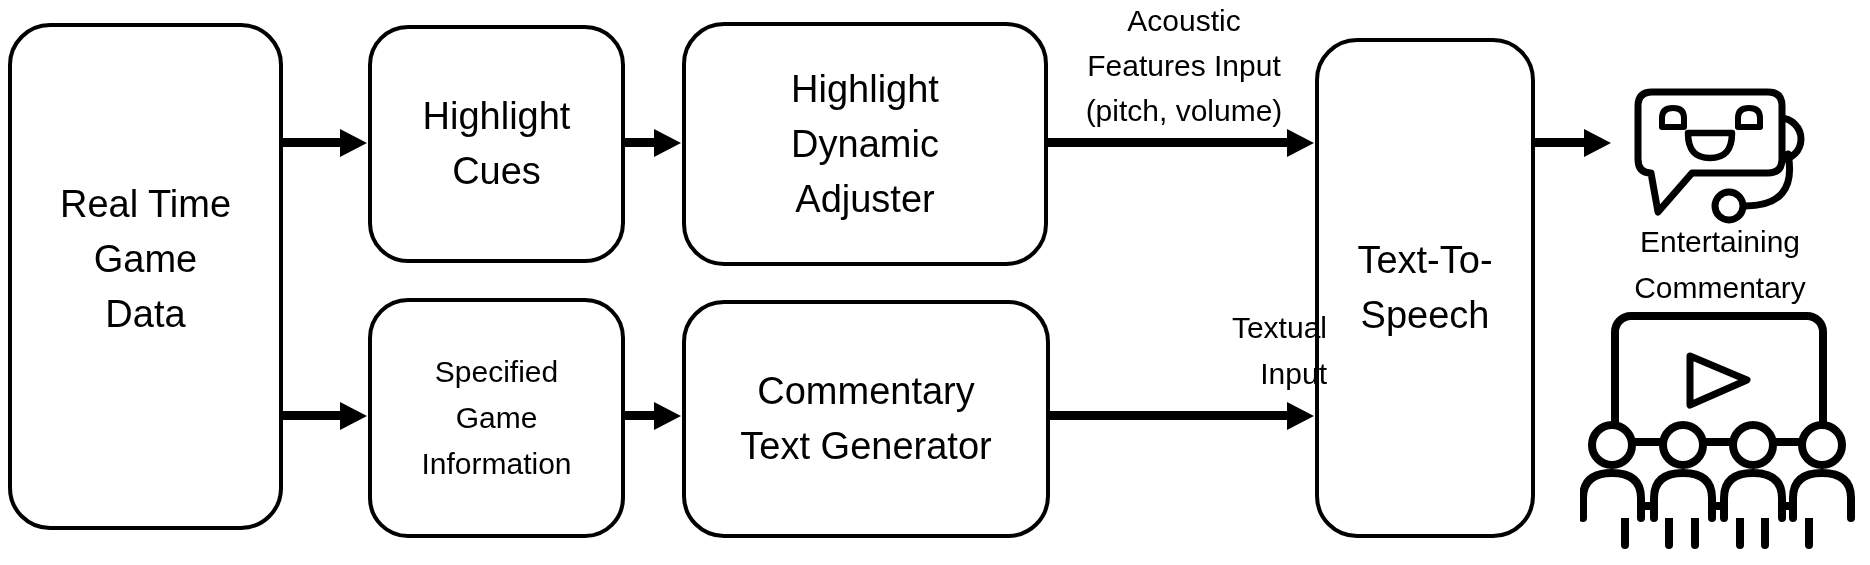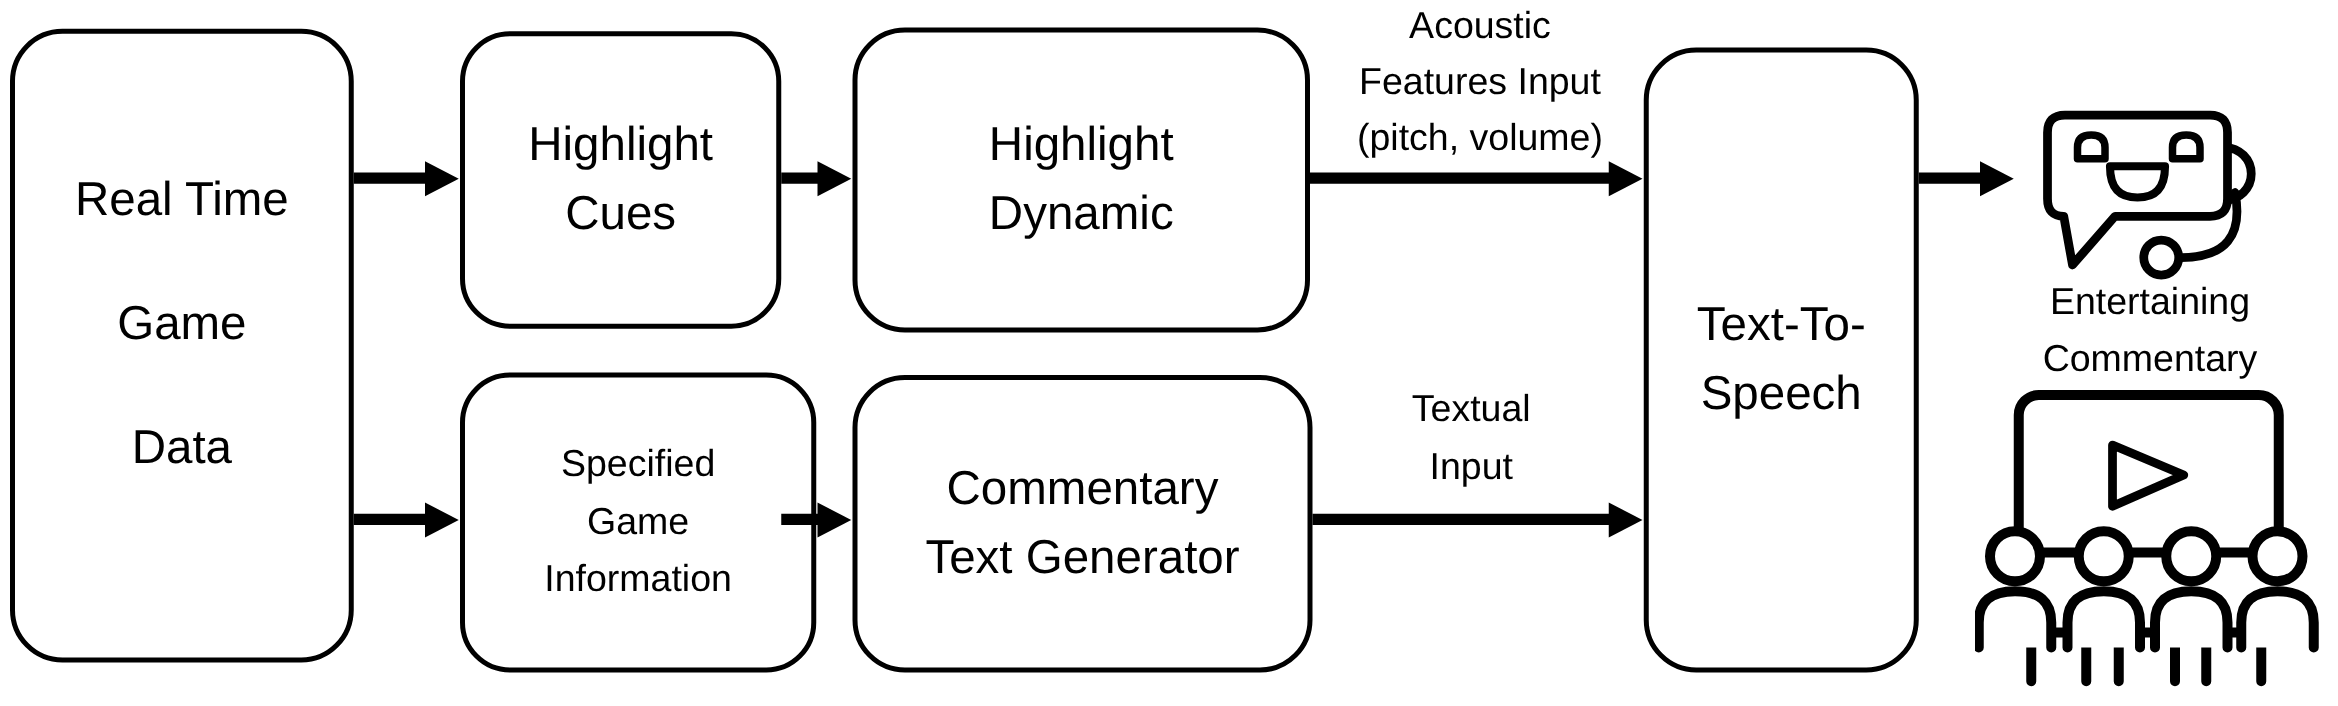--- a/index.html
+++ b/index.html
@@ -50,40 +50,41 @@
     text-align: center;
   }
   .icon-wrap { position: absolute; }
   svg { display: block; }
 </style>
 </head>
 <body>
 
 <div id="canvas">
 
-  <div class="fbox t-lg" style="left:8px; top:23px; width:275px; height:507px; padding-bottom:35px;gap:44px;">
+  <div class="fbox t-lg" style="left:8px; top:23px; width:275px; height:507px; padding-bottom:35px;">
     <div>Real Time</div>
     <div>Game</div>
     <div>Data</div>
   </div>
 
   <div class="fbox t-lg" style="left:368px; top:25px; width:257px; height:238px; border-radius:40px;">
     <div>Highlight</div>
     <div>Cues</div>
   </div>
 
-  <div class="fbox t-md" style="left:368px; top:298px; width:285px; height:240px; border-radius:40px;">
+  <div class="fbox t-md" style="left:368px; top:298px; width:257px; height:240px; border-radius:40px;">
     <div>Specified</div>
     <div>Game</div>
     <div>Information</div>
   </div>
 
   <div class="fbox t-lg" style="left:682px; top:22px; width:366px; height:244px;">
     <div>Highlight</div>
     <div>Dynamic</div>
+    <div>Adjuster</div>
   </div>
 
   <div class="fbox t-lg" style="left:682px; top:300px; width:368px; height:238px;">
     <div>Commentary</div>
     <div>Text Generator</div>
   </div>
 
   <div class="fbox t-lg" style="left:1315px; top:38px; width:220px; height:500px; ">
     <div>Text-To-</div>
     <div>Speech</div>
@@ -96,21 +97,21 @@
   <div class="arrow" style="left:1048px; top:138px; width:240px;"></div>
   <div class="arrow" style="left:1050px; top:411px; width:238px;"></div>
   <div class="arrow" style="left:1535px; top:138px; width:50px;"></div>
 
   <div class="flabel t-md" style="left:1034px; top:-2px; width:300px; line-height:45px;">
     <div>Acoustic</div>
     <div>Features Input</div>
     <div>(pitch, volume)</div>
   </div>
 
-  <div class="flabel t-md" style="left:1027px; top:305px; width:300px;">
+  <div class="flabel t-md" style="left:1027px; top:305px; width:300px;text-align:right;">
     <div>Textual</div>
     <div>Input</div>
   </div>
 
   <div class="icon-wrap" style="left:1625px; top:82px;">
     <svg width="190" height="150" viewBox="0 0 190 150">
       <circle cx="155" cy="57" r="21" fill="#fff" stroke="#000" stroke-width="7"></circle>
       <path d="M 163,72 Q 173,124 120,124" fill="none" stroke="#000" stroke-width="7" stroke-linecap="round"></path>
       <path d="M 27,10 H 143 Q 157,10 157,24 V 77 Q 157,91 143,91 H 67 L 33,130 L 26,91 Q 13,91 13,77 V 24 Q 13,10 27,10 Z" fill="#fff" stroke="#000" stroke-width="7" stroke-linejoin="round"></path>
       <path d="M 37,45 V 36 Q 37,26 48,26 Q 59,26 59,36 V 45 Z" fill="#fff" stroke="#000" stroke-width="6" stroke-linejoin="round"></path>

